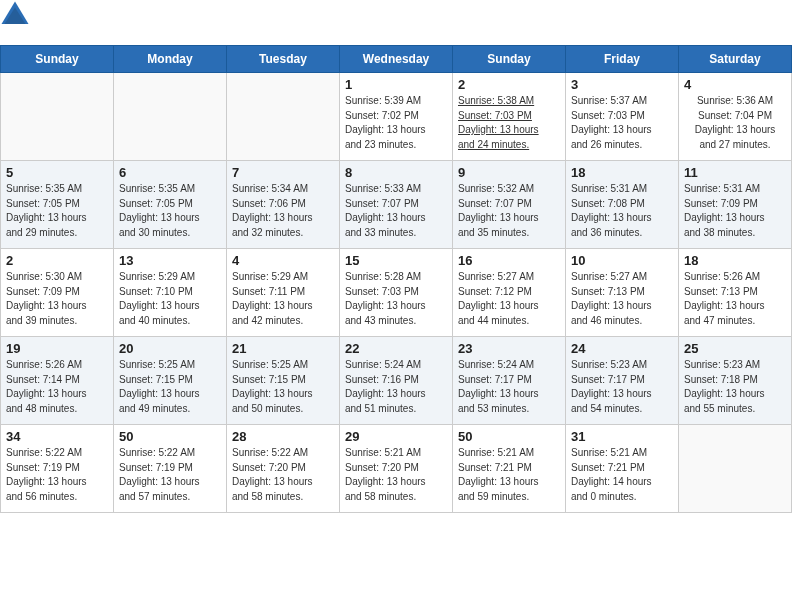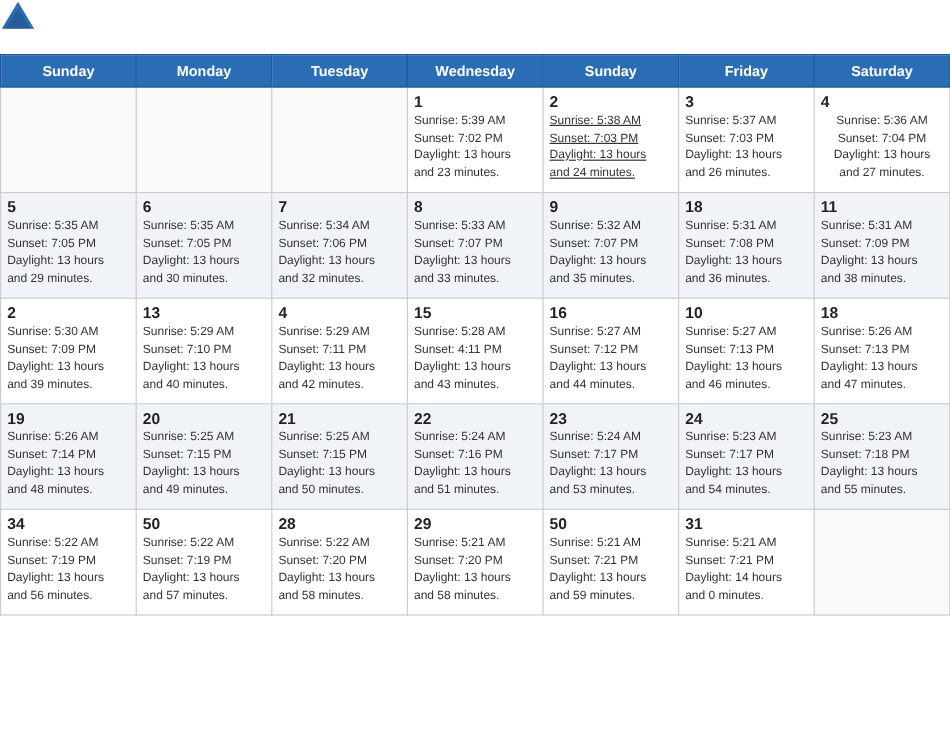--- a/index.html
+++ b/index.html
@@ -224,21 +224,21 @@
           <td>
             <span class="day-number">4</span>
             <div class="day-info" style="white-space: pre-line;">Sunrise: 5:29 AM
 Sunset: 7:11 PM
 Daylight: 13 hours
 and 42 minutes.</div>
           </td>
           <td>
             <span class="day-number">15</span>
             <div class="day-info" style="white-space: pre-line;">Sunrise: 5:28 AM
-Sunset: 4:11 PM
+Sunset: 7:03 PM
 Daylight: 13 hours
 and 43 minutes.</div>
           </td>
           <td>
             <span class="day-number">16</span>
             <div class="day-info" style="white-space: pre-line;">Sunrise: 5:27 AM
 Sunset: 7:12 PM
 Daylight: 13 hours
 and 44 minutes.</div>
           </td>

